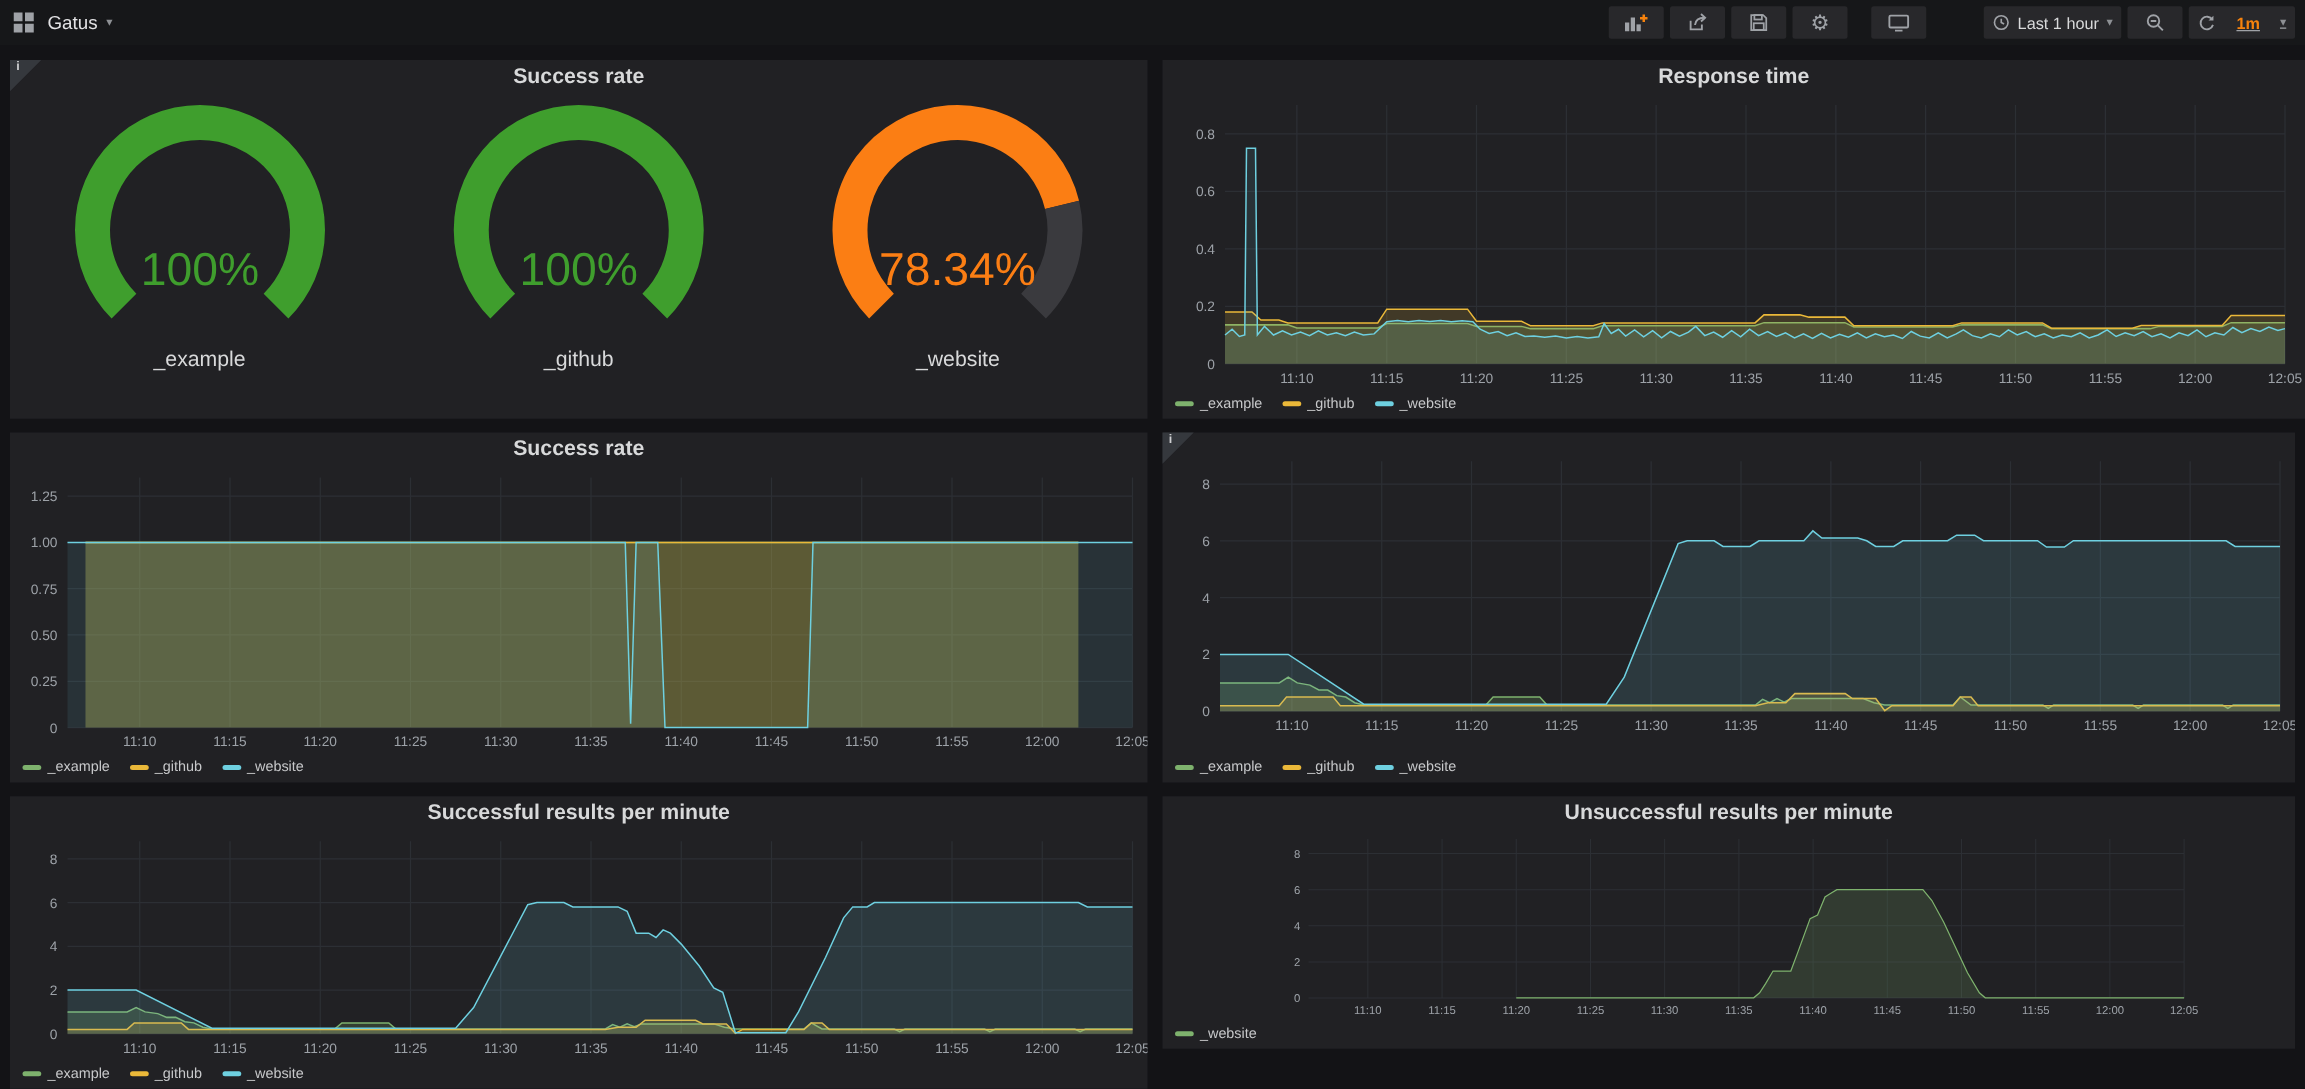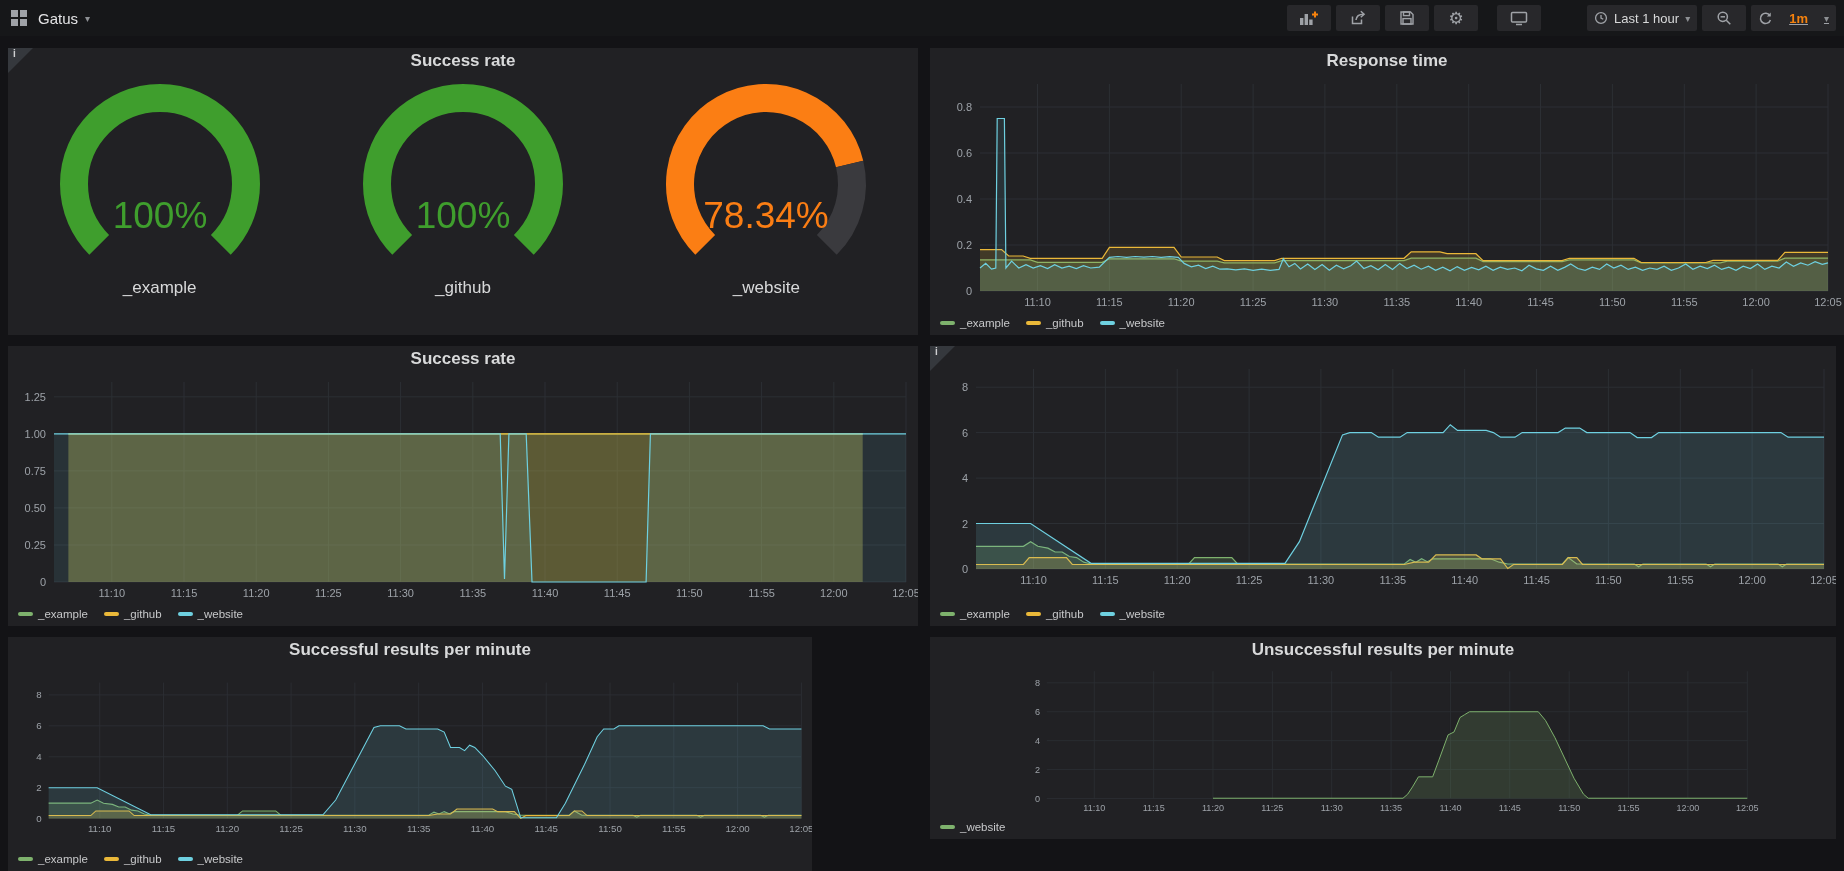--- a/index.html
+++ b/index.html
@@ -316,21 +316,21 @@
       <span class="legend-item">
        <span class="swatch" style="background:#EAB839"></span>_github</span>
       <span class="legend-item">
        <span class="swatch" style="background:#6ED0E0"></span>_website</span>
     </div>
 <div class="corner">
       <span>i</span>
     </div>
   </div>
 
-<div class="panel" style="left:8px;top:637px;width:804px;height:234px;">
+<div class="panel" style="left:8px;top:637px;width:910px;height:234px;">
   <div class="panel-title">Successful results per minute</div>
   <svg class="plot" viewBox="0 0 910 184">
       <line class="grid" x1="103.8" y1="10" x2="103.8" y2="164"></line>
       <text class="tick" x="103.8" y="179" text-anchor="middle">11:10</text>
       <line class="grid" x1="176.0" y1="10" x2="176.0" y2="164"></line>
       <text class="tick" x="176.0" y="179" text-anchor="middle">11:15</text>
       <line class="grid" x1="248.2" y1="10" x2="248.2" y2="164"></line>
       <text class="tick" x="248.2" y="179" text-anchor="middle">11:20</text>
       <line class="grid" x1="320.4" y1="10" x2="320.4" y2="164"></line>
       <text class="tick" x="320.4" y="179" text-anchor="middle">11:25</text>

